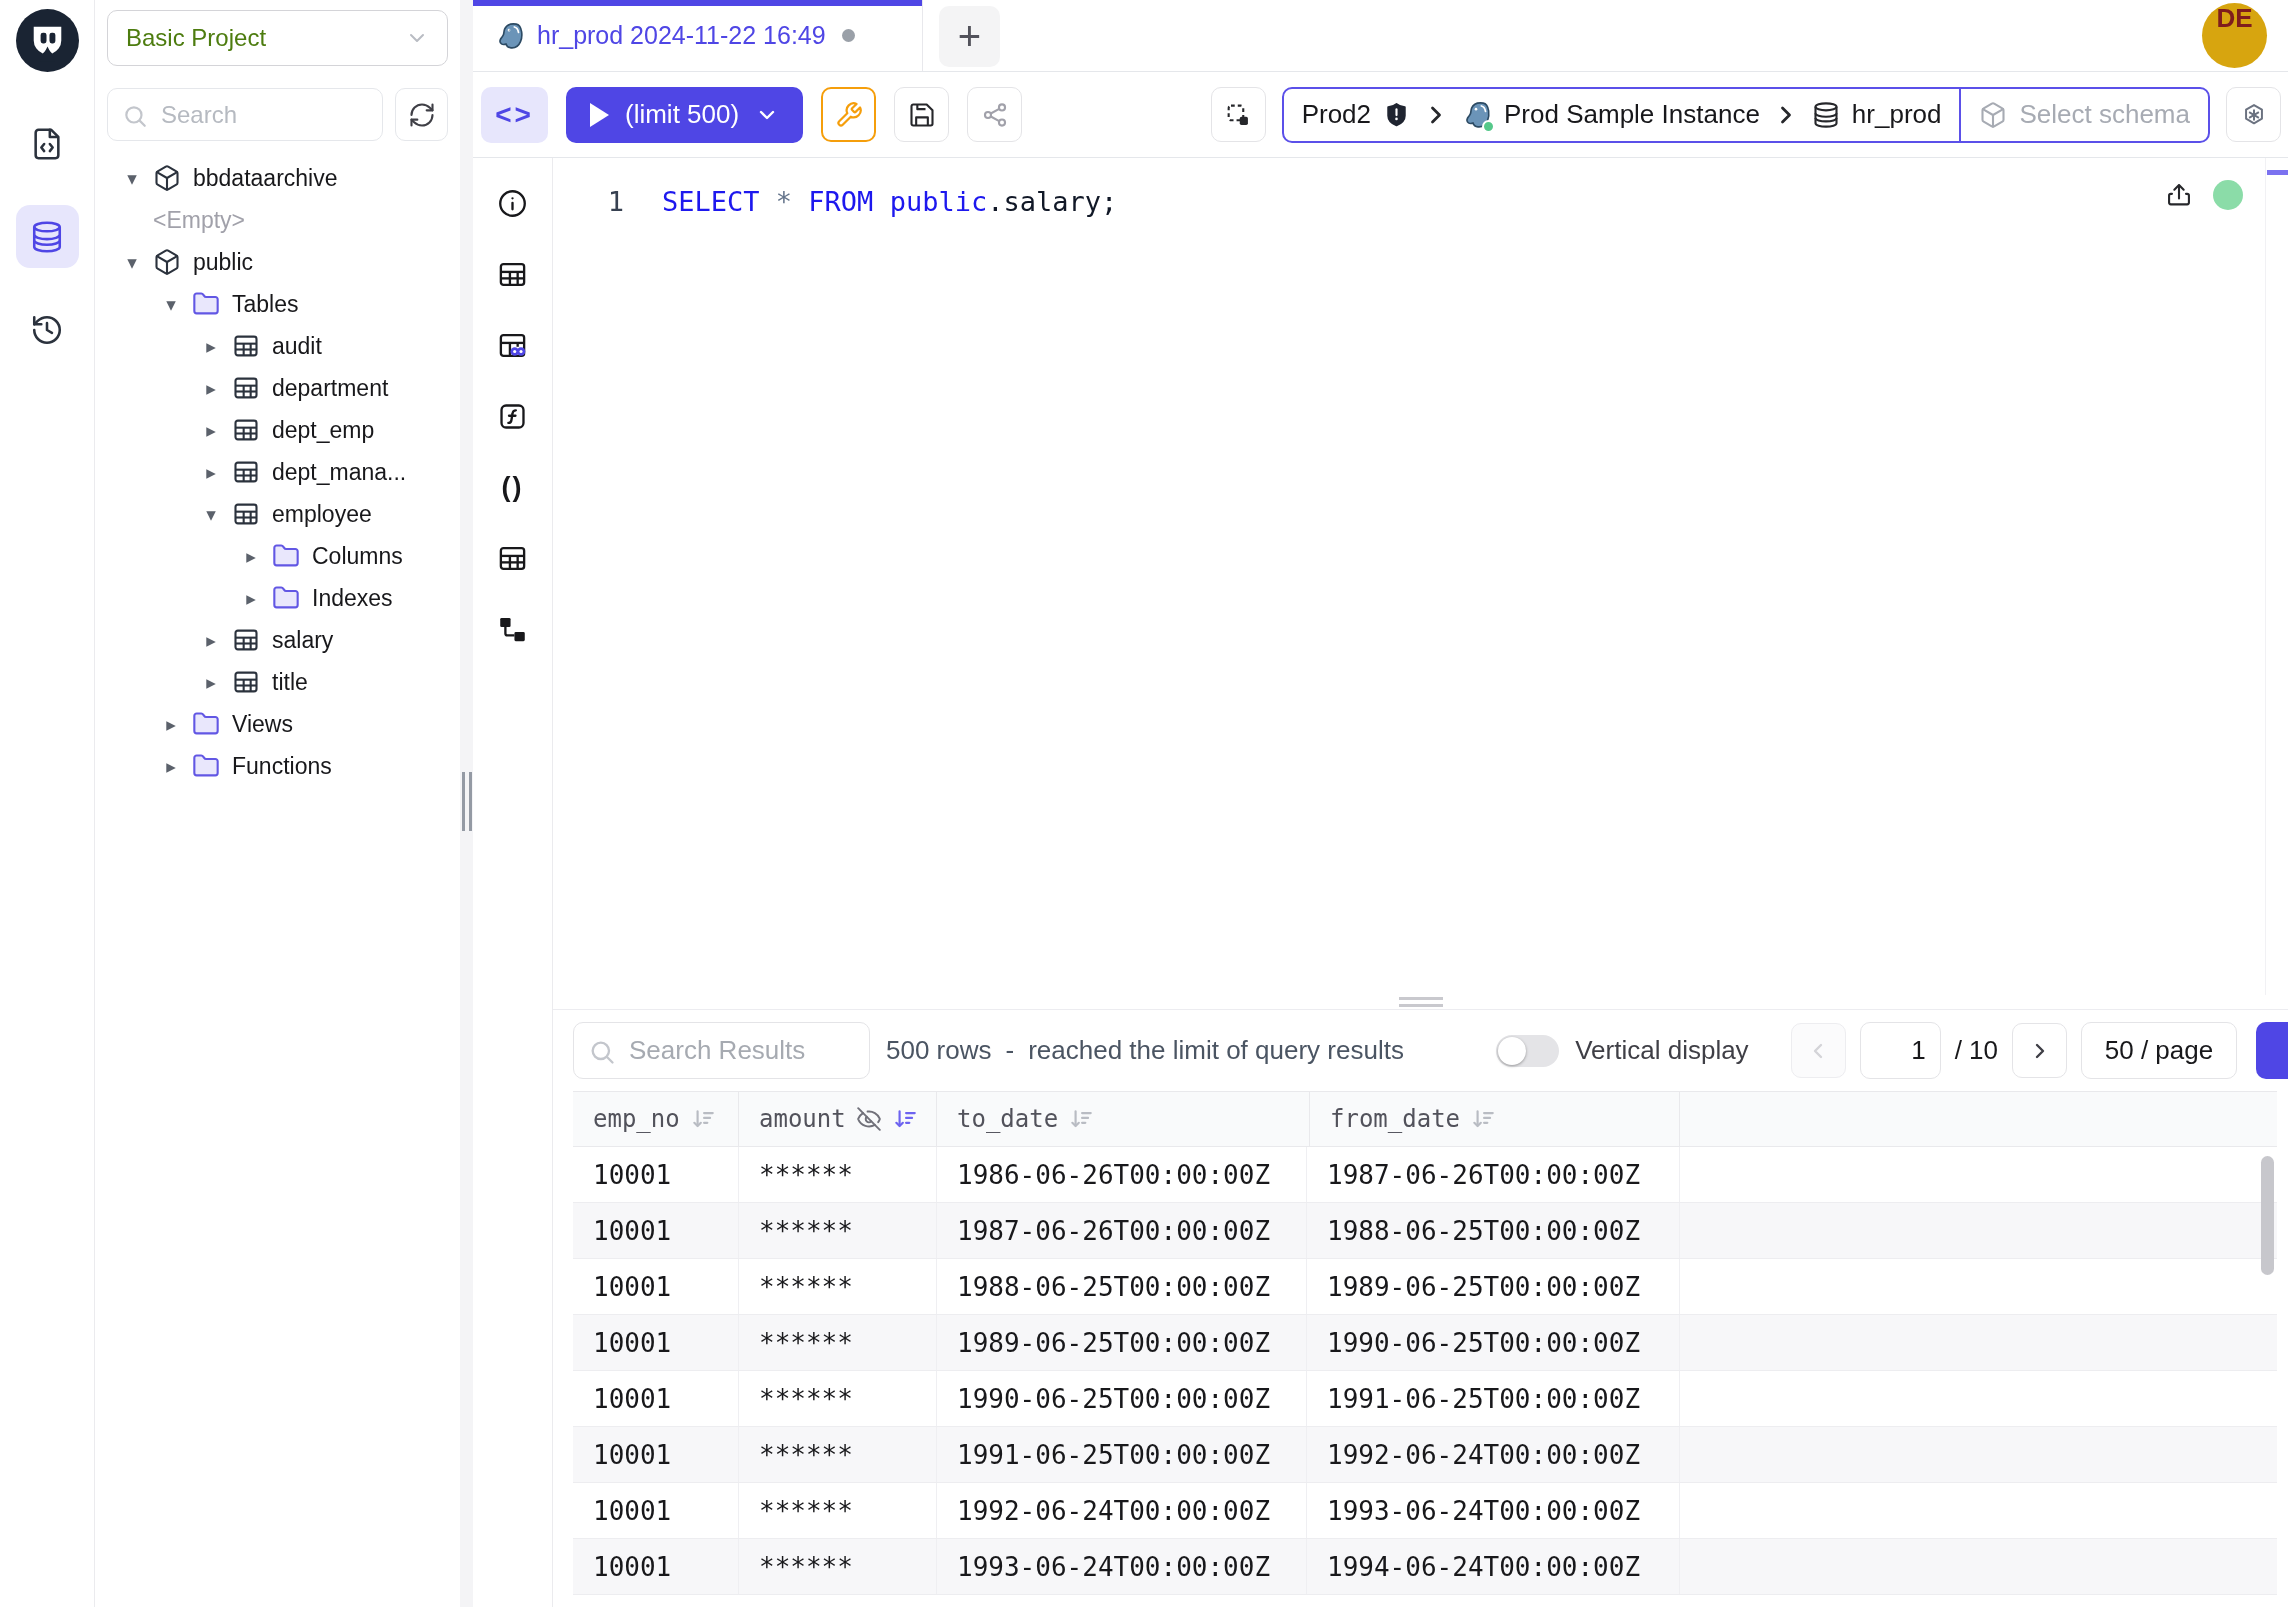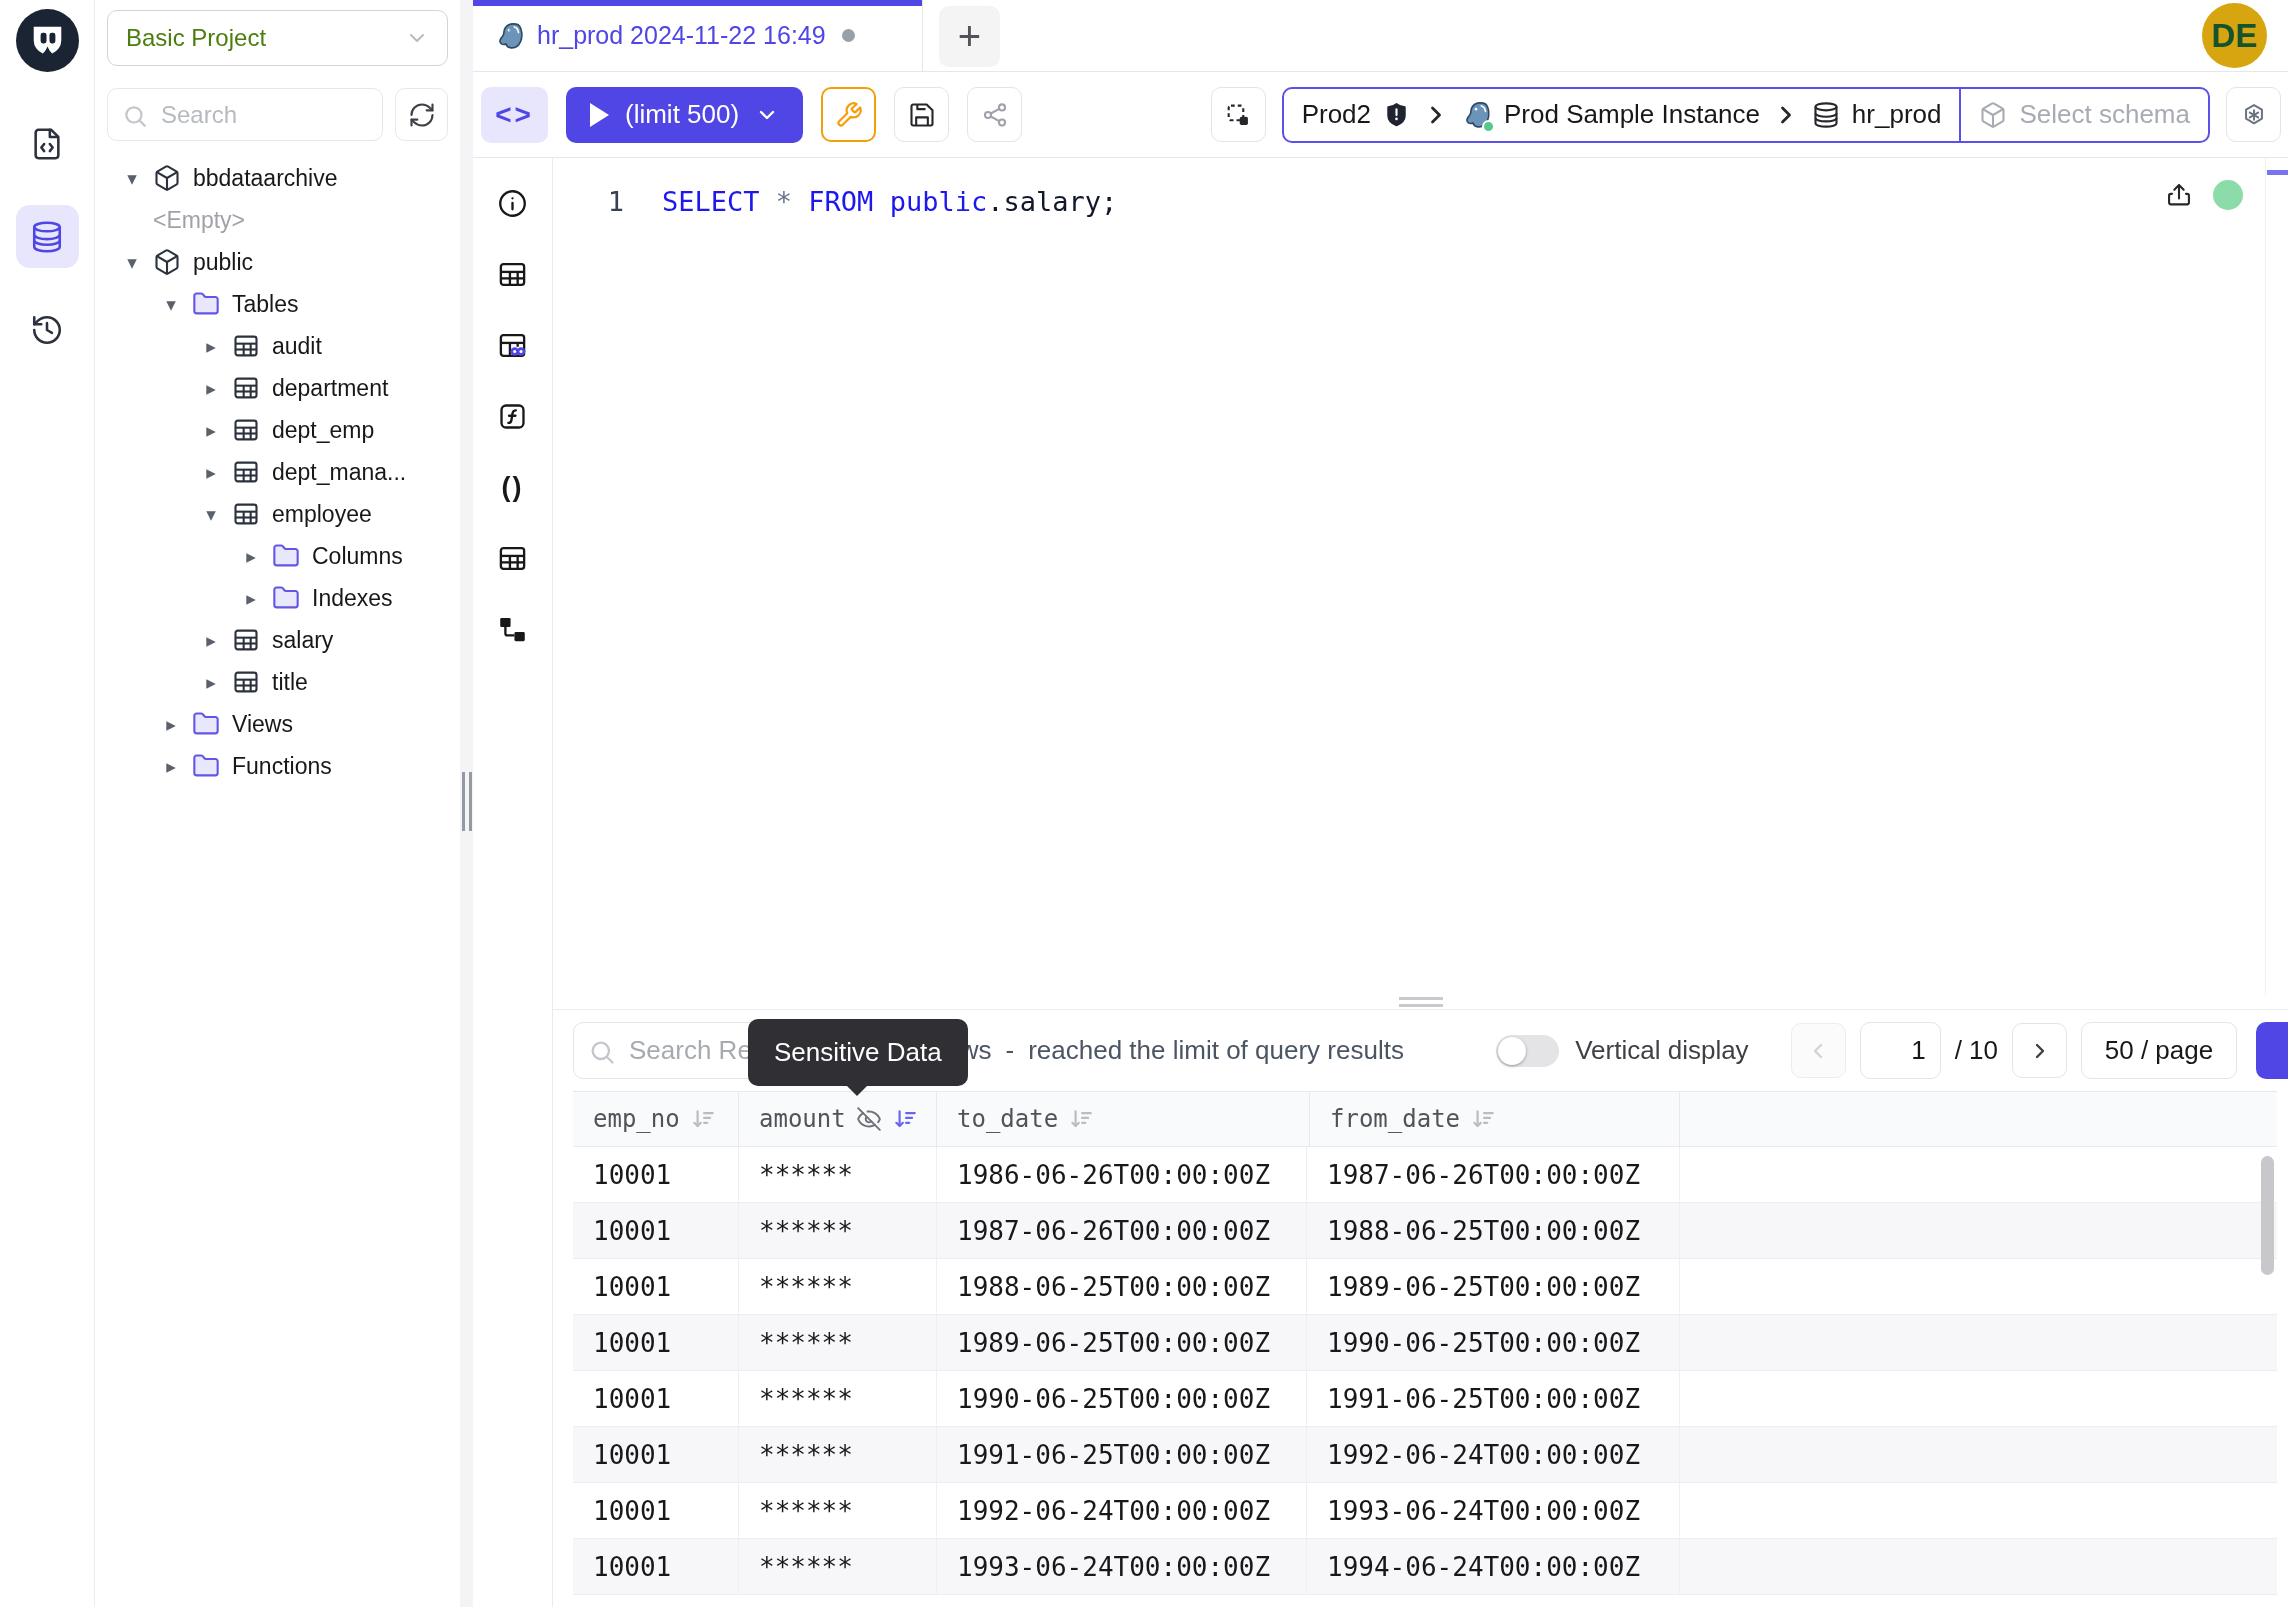--- a/index.html
+++ b/index.html
@@ -52,21 +52,21 @@
   
   .main{flex:1;display:flex;flex-direction:column;min-width:0}
 
   .tabbar{height:72px;border-bottom:1px solid var(--border);display:flex;align-items:center;flex:none}
   .tab{width:450px;height:100%;position:relative;display:flex;align-items:center;padding:0 22px;border-right:1px solid #e8e8ec;cursor:pointer}
   .tab .accentbar{position:absolute;top:0;left:0;right:0;height:6px;background:var(--accent)}
   .tab .icon{width:30px;height:30px;flex:none}
   .tab .tab-label{margin-left:12px;font-size:25px;color:var(--accent);white-space:nowrap;overflow:hidden}
   .tab .dirty-dot{width:13px;height:13px;border-radius:50%;background:#9aa0a8;margin-left:16px;flex:none}
   .newtab{width:61px;height:61px;margin-left:16px;margin-top:2px;background:#f4f4f5;border-radius:10px;display:flex;align-items:center;justify-content:center;font-size:40px;font-weight:300;color:#52525b;cursor:pointer}
-  .avatar{margin-left:auto;margin-right:22px;width:65px;height:65px;border-radius:50%;background:#d7a50f;color:#14532d;font-size:33px;font-weight:bold;display:flex;align-items:center;justify-content:center;cursor:pointer}
+  .avatar{margin-left:auto;margin-right:22px;width:65px;height:65px;border-radius:50%;background:#d7a50f;color:#7f1d1d;font-size:26px;font-weight:bold;display:flex;align-items:flex-start;justify-content:center;cursor:pointer}
 
   .toolbar{height:86px;border-bottom:1px solid var(--border);display:flex;align-items:center;padding:0 8px;gap:18px;flex:none}
   .code-btn{width:67px;height:56px;background:var(--accent-soft);border-radius:10px;color:var(--accent);font-size:28px;font-weight:bold;letter-spacing:3px;display:flex;align-items:center;justify-content:center;cursor:pointer}
   .run-btn{height:56px;background:var(--accent);border-radius:10px;color:#fff;display:flex;align-items:center;padding:0 24px;gap:16px;cursor:pointer}
   .run-btn .play{width:0;height:0;border-left:19px solid #fff;border-top:12px solid transparent;border-bottom:12px solid transparent}
   .run-btn .run-label{font-size:26px;font-weight:500}
   .run-btn .icon{width:24px;height:24px}
   .sq-btn{width:55px;height:55px;border:1px solid #e4e4e7;border-radius:10px;background:#fff;display:flex;align-items:center;justify-content:center;cursor:pointer}
   .sq-btn .icon{width:28px;height:28px}
   .wrench-btn{border:2px solid var(--amber);color:var(--amber)}
@@ -644,24 +644,20 @@
                     <svg viewBox="0 0 24 24" fill="none" stroke="currentColor" stroke-width="2.4" stroke-linecap="round" stroke-linejoin="round">
                       <path d="m9 6 6 6-6 6"></path>
                     </svg>
                   </span>
                 </div>
               <div class="pg-size">
                   <span>50 / page</span>
                 </div>
             </div>
             <div class="blue-edge-btn"></div>
-            <div class="tooltip">
-              <span>Sensitive Data</span>
-                <span class="tip"></span>
-            </div>
           </div>
 
           <div class="gridwrap">
             <div>
                 <div class="grid-header">
                   <div class="hcell col-0">
                     <span>emp_no</span>
                     <span class="icon">
                       <svg viewBox="0 0 24 24" fill="none" stroke="currentColor" stroke-width="2" stroke-linecap="round" stroke-linejoin="round">
                         <path d="M7 5v13"></path>

